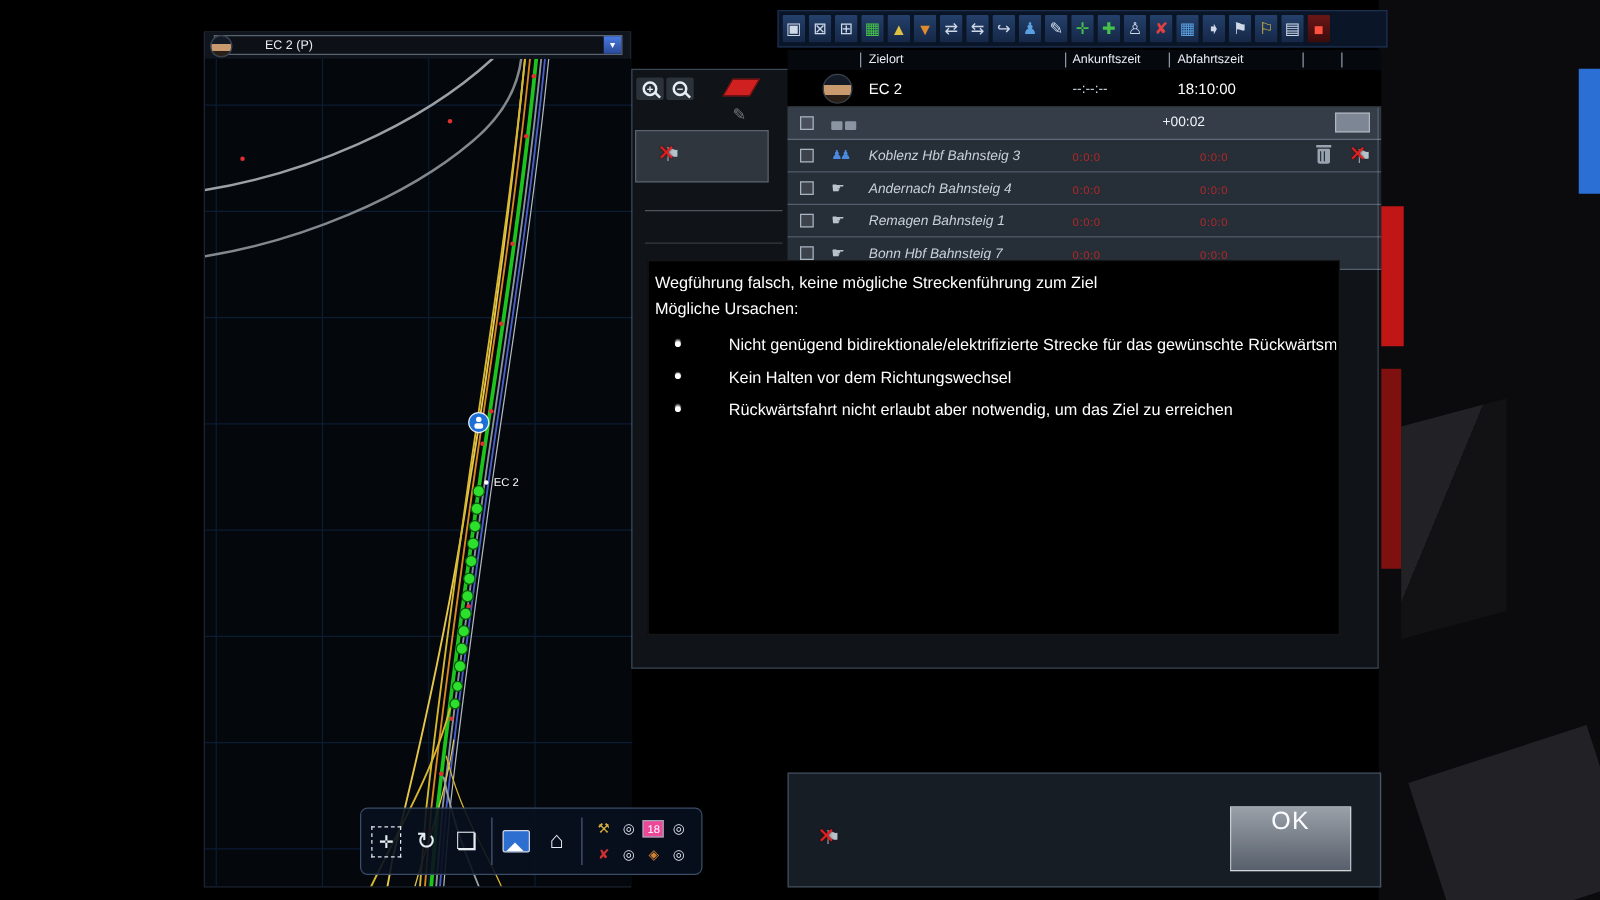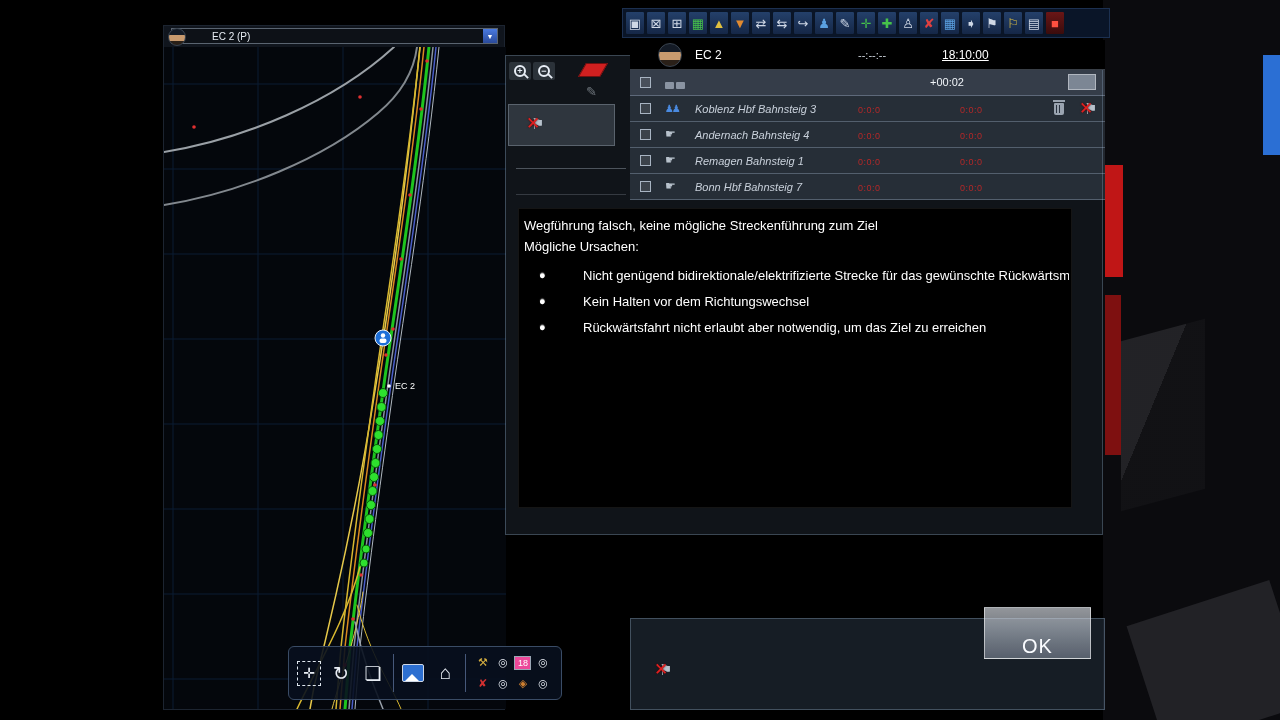--- a/index.html
+++ b/index.html
@@ -62,21 +62,21 @@
   .tt-header{position:relative;height:16px;background:#05080c;font-size:10px;color:#e8edf4;}
   .tt-header span{position:absolute;top:2px;}
   .hc1{left:65px}.hc2{left:228px}.hc3{left:312px}
   .hsep{position:absolute;top:2px;bottom:2px;width:1px;background:#8b97a5;}
   .row{position:relative;height:26px;border-bottom:1px solid rgba(190,210,235,.3);font-size:11px;box-sizing:border-box;}
   .row > *{position:absolute;}
   .row.current{height:30px;background:#000;color:#fff;}
   .cur-avatar{left:28px;top:3px;width:22px;height:22px;}
   .cur-label{left:65px;top:8px;font-size:12px;}
   .cur-arr{left:228px;top:9px;color:#cfd6de;font-size:11px;}
-  .cur-dep{left:312px;top:8px;font-size:12px;text-decoration:underline;}
+  .cur-dep{left:312px;top:8px;font-size:12px;}
   .row.delay{background:rgba(140,160,185,.30);}
   .delay-val{left:300px;top:6px;color:#f0f4f8;}
   .delay-btn{left:438px;top:4px;width:28px;height:16px;background:rgba(210,225,240,.45);border:1px solid rgba(255,255,255,.4);box-sizing:border-box;}
   .row.stop{background:rgba(120,140,165,.22);color:#c9d1db;}
   .chkbox{left:10px;top:7px;width:11px;height:11px;border:1px solid #a8b4c2;background:rgba(255,255,255,.10);box-sizing:border-box;}
   .ric{left:35px;top:5px;font-size:12px;color:#b8c2cc;}
   .ric.pass{color:#4a8ae0;font-size:10px;top:7px;letter-spacing:-2px;}
   .sname{left:65px;top:7px;font-style:italic;}
   .stime{color:#b42828;font-size:9px;letter-spacing:.5px;top:9px;}
   .sarr{left:228px;}
@@ -94,24 +94,24 @@
   .dlg-s{padding:6px 6px 0 5px;}
   .b-row{position:relative;height:26px;}
   .b-dot{position:absolute;left:20px;top:3px;font-size:11px;text-shadow:0 -1px 1px #999,0 2px 2px #000;}
   .b-txt{position:absolute;left:64px;right:2px;top:2px;white-space:nowrap;overflow:hidden;}
   .bullets{margin-top:12px;}
 
   
   .bottom-strip{left:630px;top:618px;width:475px;height:92px;background:rgba(100,130,170,.22);
                 border:1px solid rgba(170,200,230,.3);box-sizing:border-box;z-index:5;}
   .bs-cancel{position:absolute;left:22px;top:40px;}
-  .ok-btn{left:984px;top:607px;width:107px;height:52px;z-index:21;
+  .ok-btn{left:984px;top:645px;width:97px;height:52px;z-index:21;
           background:linear-gradient(180deg,rgba(225,230,238,.65),rgba(130,140,155,.6));
           border:1px solid rgba(255,255,255,.55);box-sizing:border-box;color:#fafcff;font-size:20px;
-          display:flex;align-items:flex-end;justify-content:center;letter-spacing:1px;}
+          display:flex;align-items:flex-start;justify-content:center;letter-spacing:1px;}
 
   
   .map-tools{left:288px;top:646px;width:274px;height:54px;background:rgba(8,16,30,.9);border:1px solid #3a4c66;
              border-radius:6px;box-sizing:border-box;display:flex;align-items:center;padding:0 8px;gap:7px;z-index:15;}
   .mt-btn{color:#e8edf4;font-size:19px;width:26px;height:30px;display:flex;align-items:center;justify-content:center;}
   .mt-btn.dashed{border:1px dashed #dfe6ee;width:25px;height:25px;font-size:14px;box-sizing:border-box;}
   .mt-sep{width:1px;height:38px;background:#46587a;}
   .pic{width:20px;height:16px;background:#2d6fd0;border:1px solid #cfd8e6;border-radius:2px;position:relative;overflow:hidden;}
   .pic::after{content:"";position:absolute;bottom:0;left:2px;border-left:7px solid transparent;border-right:7px solid transparent;border-bottom:7px solid #fff;}
   .mt-grid{display:grid;grid-template-columns:repeat(4,20px);grid-auto-rows:21px;align-items:center;justify-items:center;font-size:11px;}
@@ -296,20 +296,30 @@
       </div>
     <div class="tb-btn">
         <span>▤</span>
       </div>
     <div class="tb-btn rt">
         <span>■</span>
       </div>
   </div>
 
   <div class="abs timetable">
+    <div class="tt-header">
+      <span class="hc1">Zielort</span>
+      <span class="hc2">Ankunftszeit</span>
+      <span class="hc3">Abfahrtszeit</span>
+      <i class="hsep" style="left:58px"></i>
+        <i class="hsep" style="left:222px"></i>
+      <i class="hsep" style="left:305px"></i>
+        <i class="hsep" style="left:412px"></i>
+        <i class="hsep" style="left:443px"></i>
+    </div>
 
     <div class="row current">
       <div class="avatar cur-avatar"></div>
       <span class="cur-label">EC 2</span>
       <span class="cur-arr">--:--:--</span>
       <span class="cur-dep">18:10:00</span>
     </div>
 
     <div class="row delay">
       <span class="chkbox"></span>

